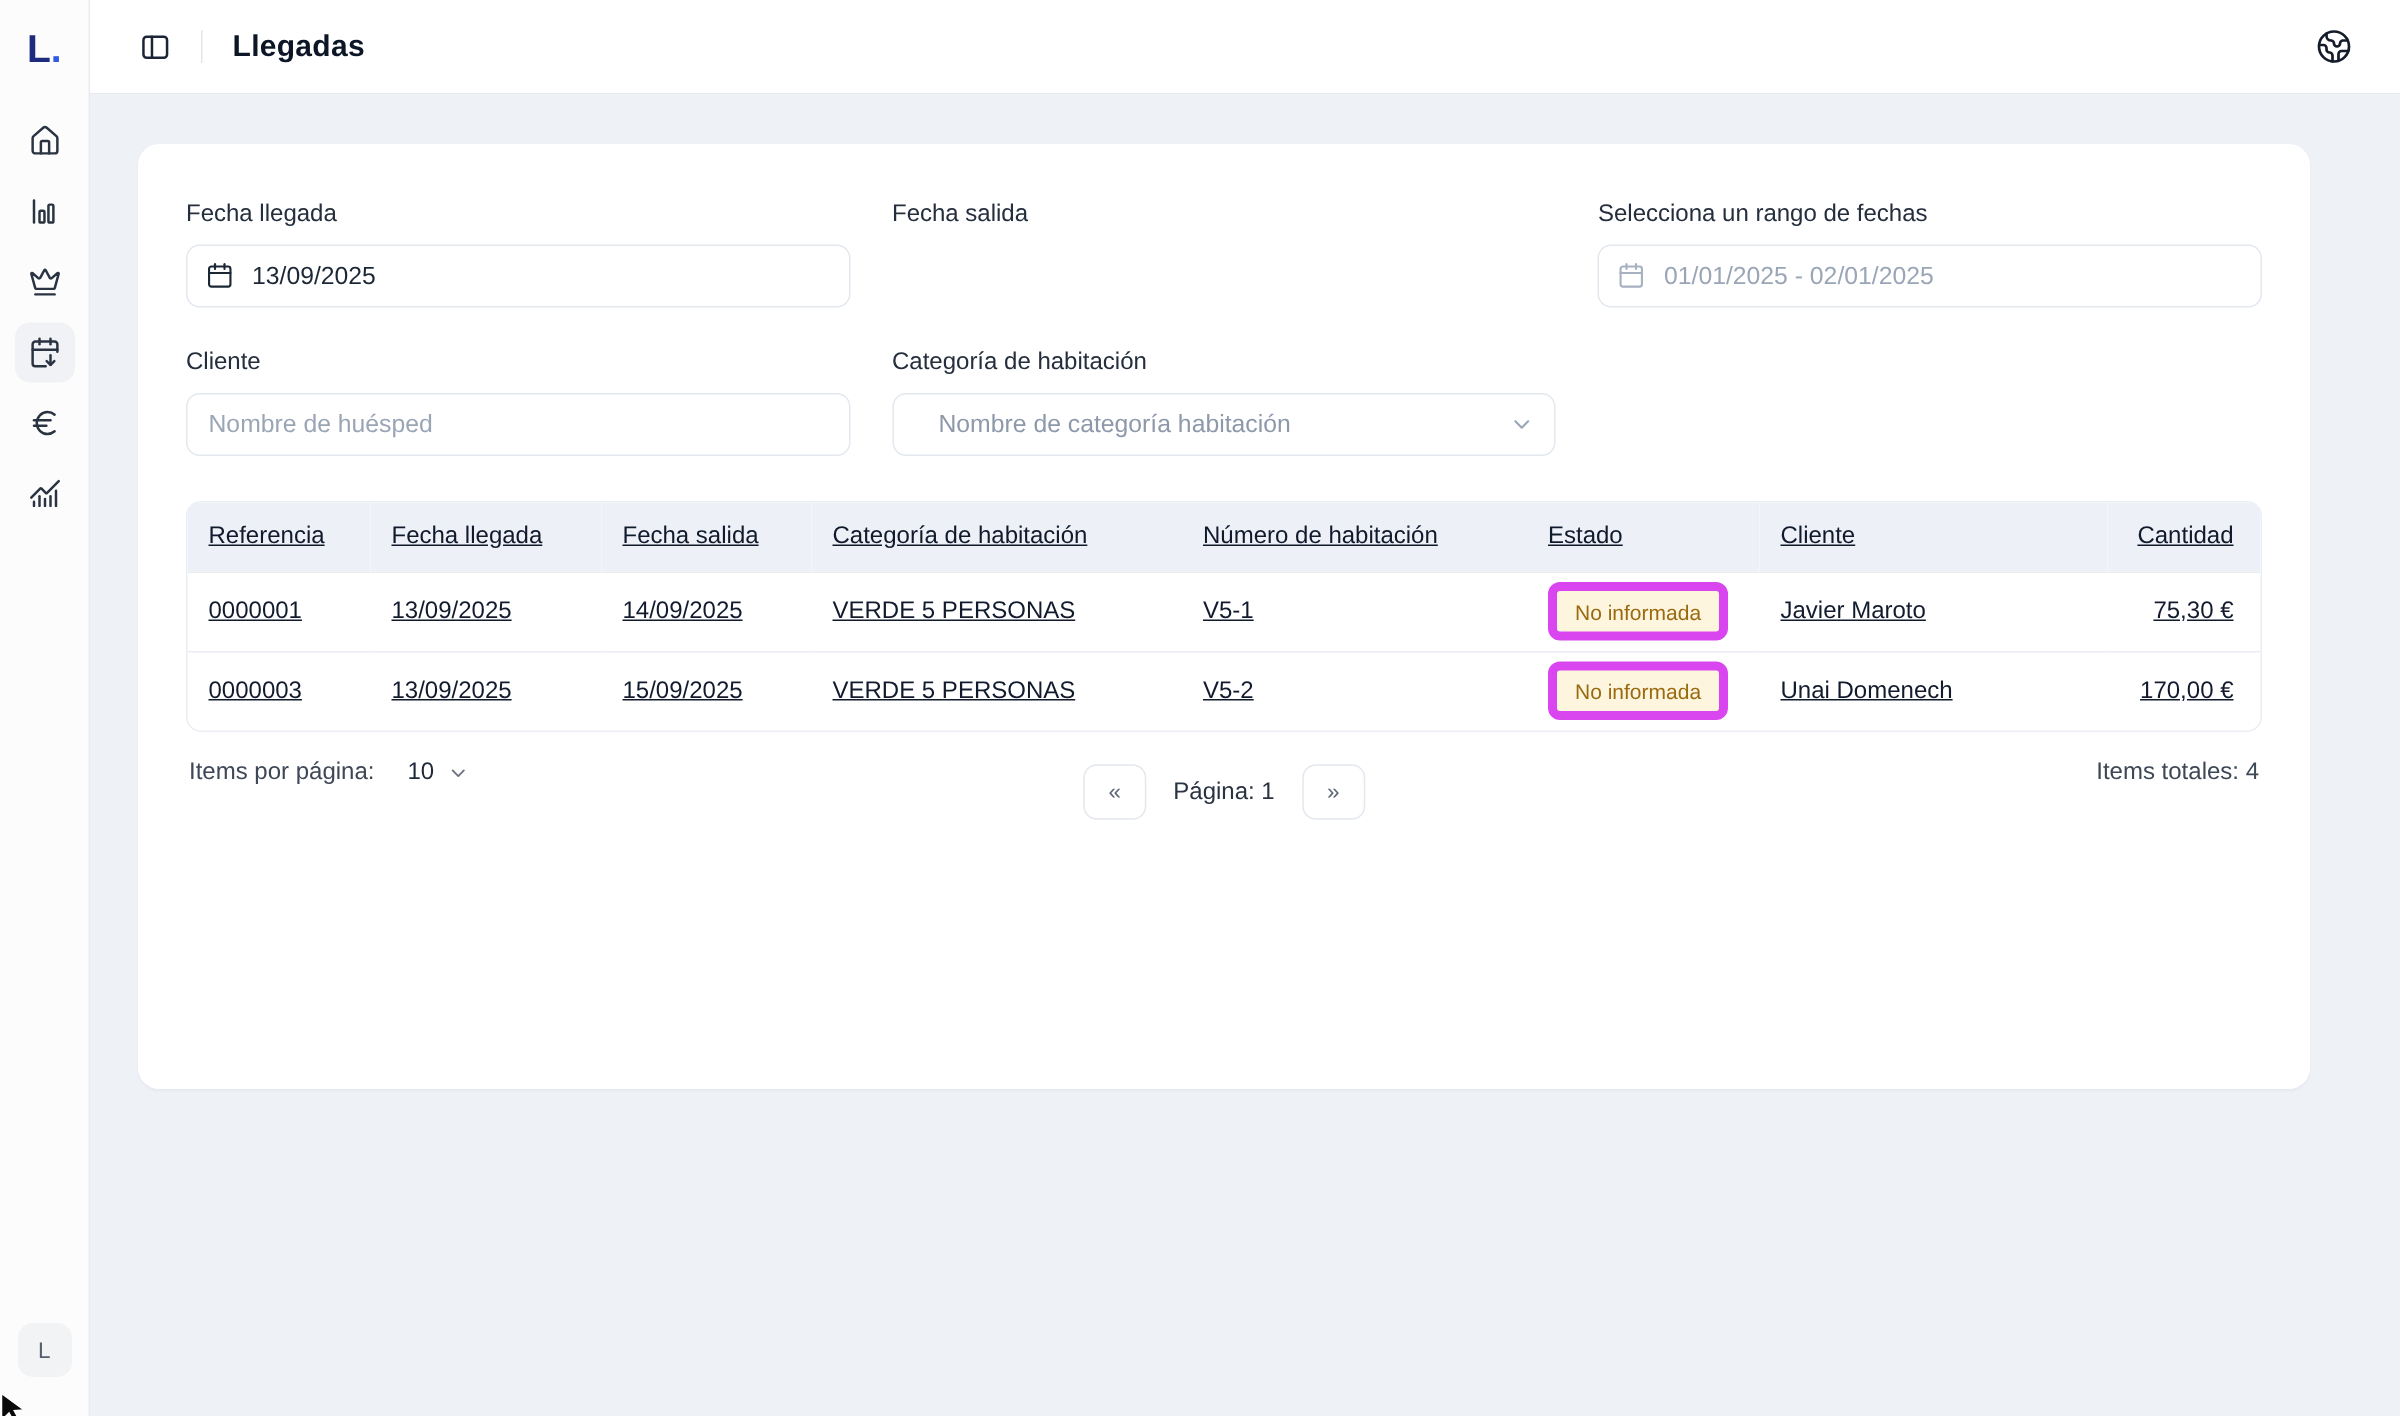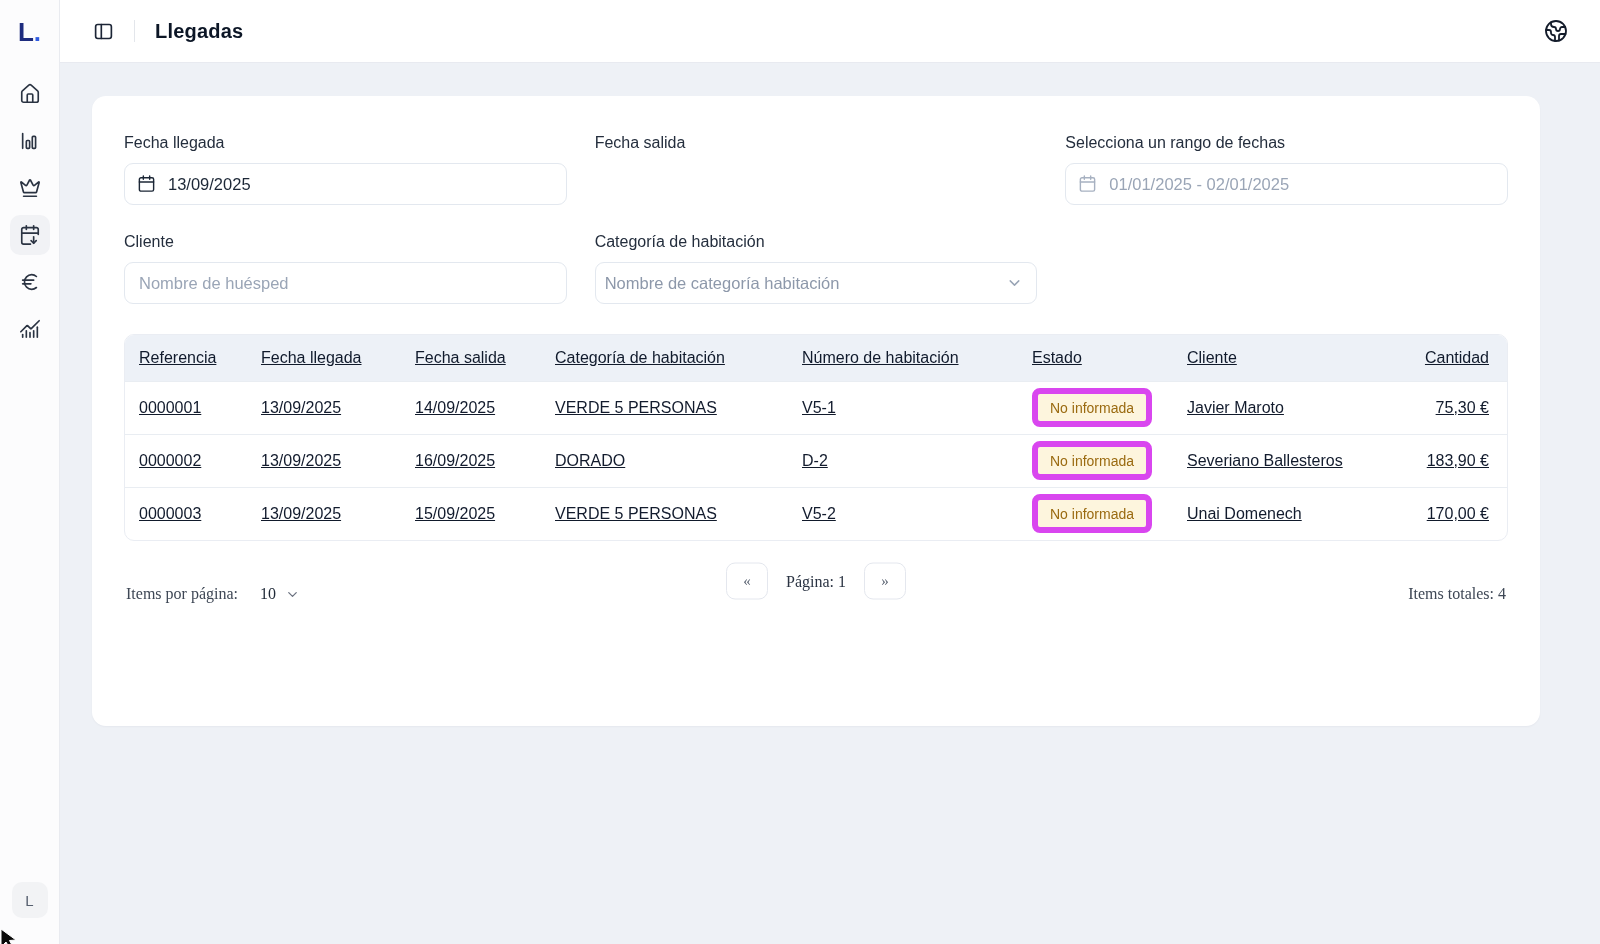--- a/index.html
+++ b/index.html
@@ -42,37 +42,37 @@
   .control input { width:100%; height:42px; border:1px solid #e3e8ef; border-radius:9px; background:#fff;
                    font-family:inherit; font-size:16.5px; color:#1c2736; padding:0 14px; outline:none; }
   .control input::placeholder { color:#9aa5b6; }
   .control.with-icon input { padding-left:43px; }
   .control .cal-icon { position:absolute; left:13px; top:50%; transform:translateY(-50%); width:19px; height:19px;
                        stroke:#1c2736; stroke-width:1.8; fill:none; stroke-linecap:round; stroke-linejoin:round; pointer-events:none; }
   .control .cal-icon.muted { stroke:#8d98aa; }
   .control .cal-icon.lighter { stroke:#a7b1c1; }
   .control input.muted-value { color:#8d98aa; }
   .select-box { height:42px; border:1px solid #e3e8ef; border-radius:9px; background:#fff; cursor:pointer;
-                display:flex; align-items:center; padding:0 40px 0 9px; font-size:16.5px; color:#8d98aa; position:relative; }
+                display:flex; align-items:center; padding:0 40px 0 30px; font-size:16.5px; color:#8d98aa; position:relative; }
   .select-box .chev { position:absolute; right:13px; top:50%; transform:translateY(-50%); width:17px; height:17px;
                       stroke:#9aa5b6; stroke-width:2; fill:none; stroke-linecap:round; stroke-linejoin:round; }
 
   
   .table-wrap { margin-top:30px; border:1px solid #eaedf3; border-radius:10px; overflow:hidden; }
   table { width:100%; border-collapse:collapse; table-layout:fixed;text-decoration:underline; }
   thead th { background:#edf1f7; height:46px; text-align:left; font-size:16px; font-weight:500; color:#101a2c;
              padding:0 10px 0 14px; white-space:nowrap; }
   tbody td { height:53px; font-size:16px; color:#121b2d; padding:0 10px 0 14px; border-top:1px solid #e9edf2;
              white-space:nowrap; overflow:hidden; }
   th.num, td.num { text-align:right; padding-right:18px;margin-top:44px; }
   .badge { display:inline-block; background:#fdf5dd; border:6px solid #d946ef; color:#9a6a10;
            font-size:14px; line-height:1; padding:7px 12px 6px; border-radius:8px; }
 
   
-  .pagination { margin-top:18px; display:flex; align-items:flex-end; position:relative; height:44px; padding:0 2px;font-family:Liberation Serif, serif; }
+  .pagination { margin-top:18px; display:flex; align-items:flex-start; position:relative; height:44px; padding:0 2px; }
   .per-page { display:flex; align-items:center; gap:8px; font-size:16px; color:#3e4755; }
   .per-page .pp-select { display:flex; align-items:center; gap:9px; margin-left:14px; cursor:pointer; color:#1f2937; }
   .per-page .pp-select svg { width:15px; height:15px; stroke:#6b7280; stroke-width:2; fill:none; stroke-linecap:round; stroke-linejoin:round; }
   .page-nav { position:absolute; left:50%; top:50%; transform:translate(-50%,-50%); display:flex; align-items:center; gap:18px; }
   .page-btn { width:42px; height:37px; background:#fff; border:1px solid #e4e7ee; border-radius:9px; font-size:15px;
               color:#5b6473; cursor:pointer; display:flex; align-items:center; justify-content:center; font-family:inherit; }
   .page-indicator { font-size:16px; color:#2a3342; }
   .totals { margin-left:auto; font-size:16px; color:#3e4755; }
 
   
@@ -238,30 +238,20 @@
             <td>0000001</td>
             <td>13/09/2025</td>
             <td>14/09/2025</td>
             <td>VERDE 5 PERSONAS</td>
             <td>V5-1</td>
             <td><span class="badge">No informada</span></td>
             <td>Javier Maroto</td>
             <td class="num">75,30 €</td>
           </tr>
           <tr>
-            <td>0000002</td>
-            <td>13/09/2025</td>
-            <td>16/09/2025</td>
-            <td>DORADO</td>
-            <td>D-2</td>
-            <td><span class="badge">No informada</span></td>
-            <td>Severiano Ballesteros</td>
-            <td class="num">183,90 €</td>
-          </tr>
-          <tr>
             <td>0000003</td>
             <td>13/09/2025</td>
             <td>15/09/2025</td>
             <td>VERDE 5 PERSONAS</td>
             <td>V5-2</td>
             <td><span class="badge">No informada</span></td>
             <td>Unai Domenech</td>
             <td class="num">170,00 €</td>
           </tr>
         </tbody>

